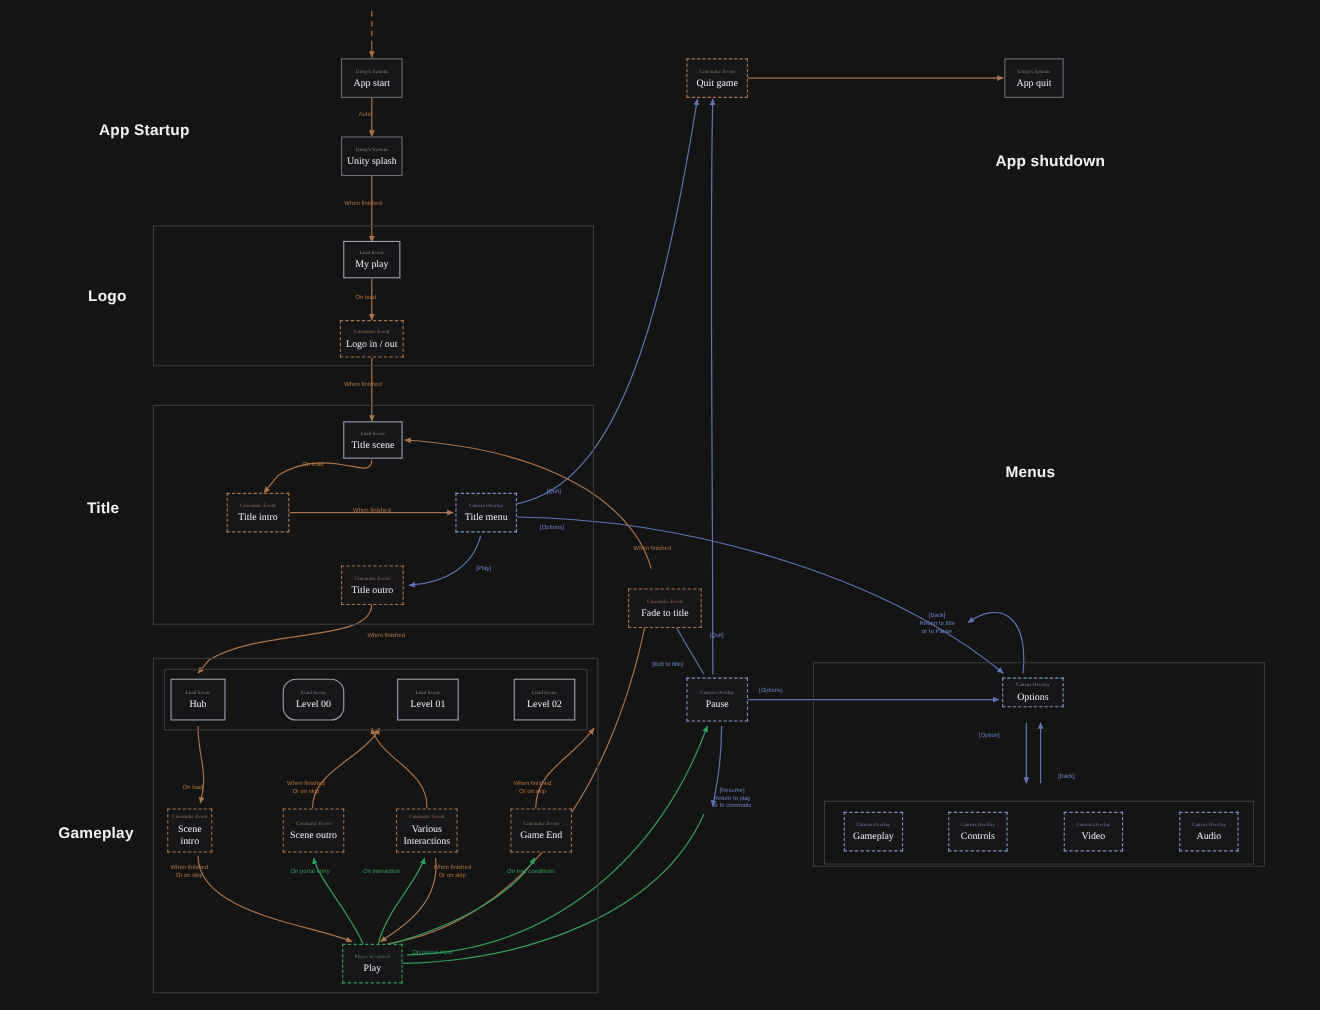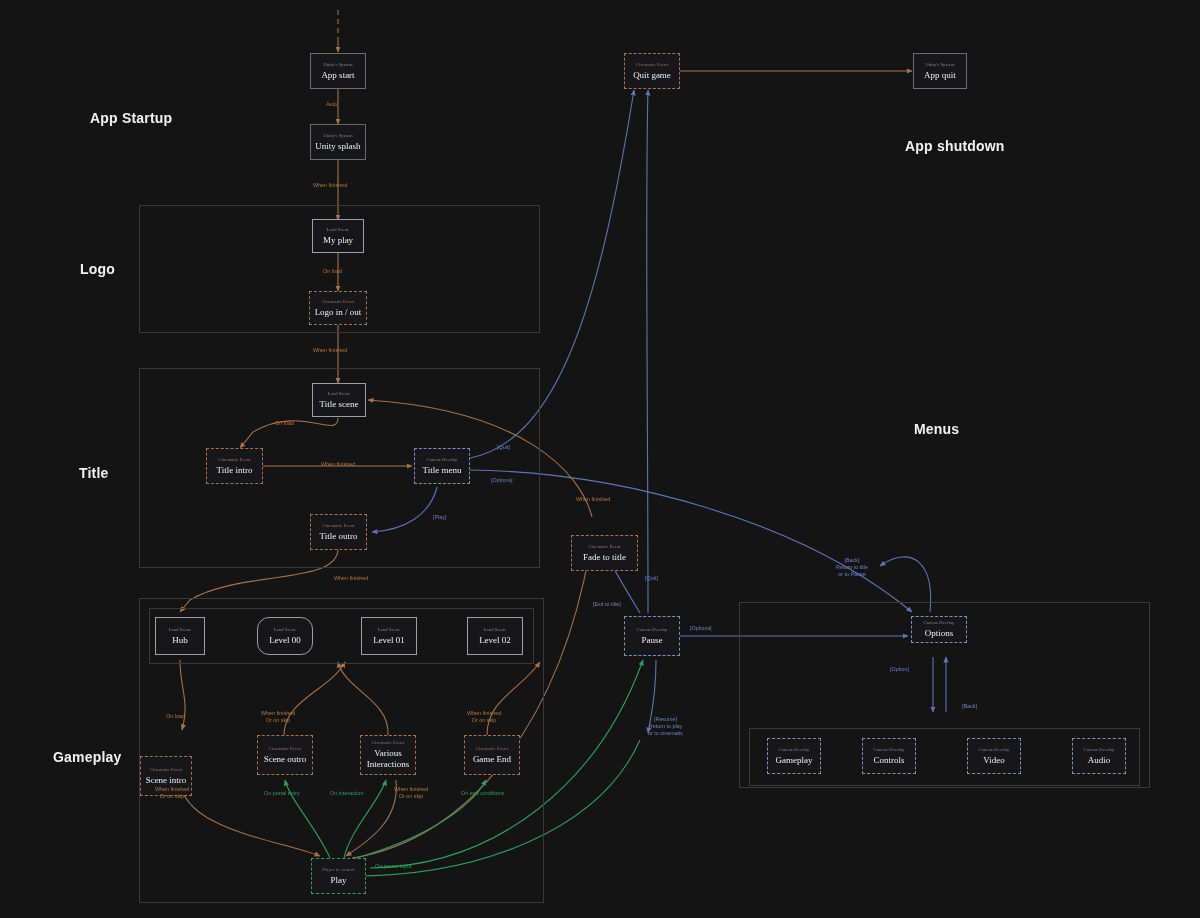--- a/index.html
+++ b/index.html
@@ -115,21 +115,21 @@
 
   <div class="group-box" style="left:139px;top:205px;width:401px;height:128px;"></div>
   <div class="group-box" style="left:139px;top:368px;width:401px;height:200px;"></div>
   <div class="group-box" style="left:139px;top:598px;width:405px;height:305px;"></div>
   <div class="group-box" style="left:149px;top:608px;width:385px;height:56px;"></div>
   <div class="group-box" style="left:739px;top:602px;width:411px;height:186px;"></div>
   <div class="group-box" style="left:749px;top:728px;width:391px;height:58px;"></div>
 
   <div class="section-label" style="left:44px;top:110px;margin-left:46px;">App Startup</div>
   <div class="section-label" style="left:80px;top:261px;">Logo</div>
-  <div class="section-label" style="left:79px;top:453px;margin-top:12px;">Title</div>
+  <div class="section-label" style="left:79px;top:453px;">Title</div>
   <div class="section-label" style="left:53px;top:749px;">Gameplay</div>
   <div class="section-label" style="left:905px;top:110px;margin-top:28px;">App shutdown</div>
   <div class="section-label" style="left:914px;top:421px;">Menus</div>
 
   <div class="node n-unity" style="left:310px;top:53px;width:56px;height:36px;">
     <span class="kind">Unity's System</span>
     <span class="title">App start</span>
   </div>
 
   <div class="node n-unity" style="left:310px;top:124px;width:56px;height:36px;">
@@ -177,21 +177,21 @@
   </div>
   <div class="node n-scene" style="left:361px;top:617px;width:56px;height:38px;">
     <span class="kind">Load Scene</span>
     <span class="title">Level 01</span>
   </div>
   <div class="node n-scene" style="left:467px;top:617px;width:56px;height:38px;">
     <span class="kind">Load Scene</span>
     <span class="title">Level 02</span>
   </div>
 
-  <div class="node n-cine" style="left:140px;top:735px;width:52px;height:40px;margin-top:21px;">
+  <div class="node n-cine" style="left:152px;top:735px;width:41px;height:40px;">
     <span class="kind">Cinematic Event</span>
     <span class="title">Scene intro</span>
   </div>
   <div class="node n-cine" style="left:257px;top:735px;width:56px;height:40px;">
     <span class="kind">Cinematic Event</span>
     <span class="title">Scene outro</span>
   </div>
   <div class="node n-cine" style="left:360px;top:735px;width:56px;height:40px;">
     <span class="kind">Cinematic Event</span>
     <span class="title">Various

